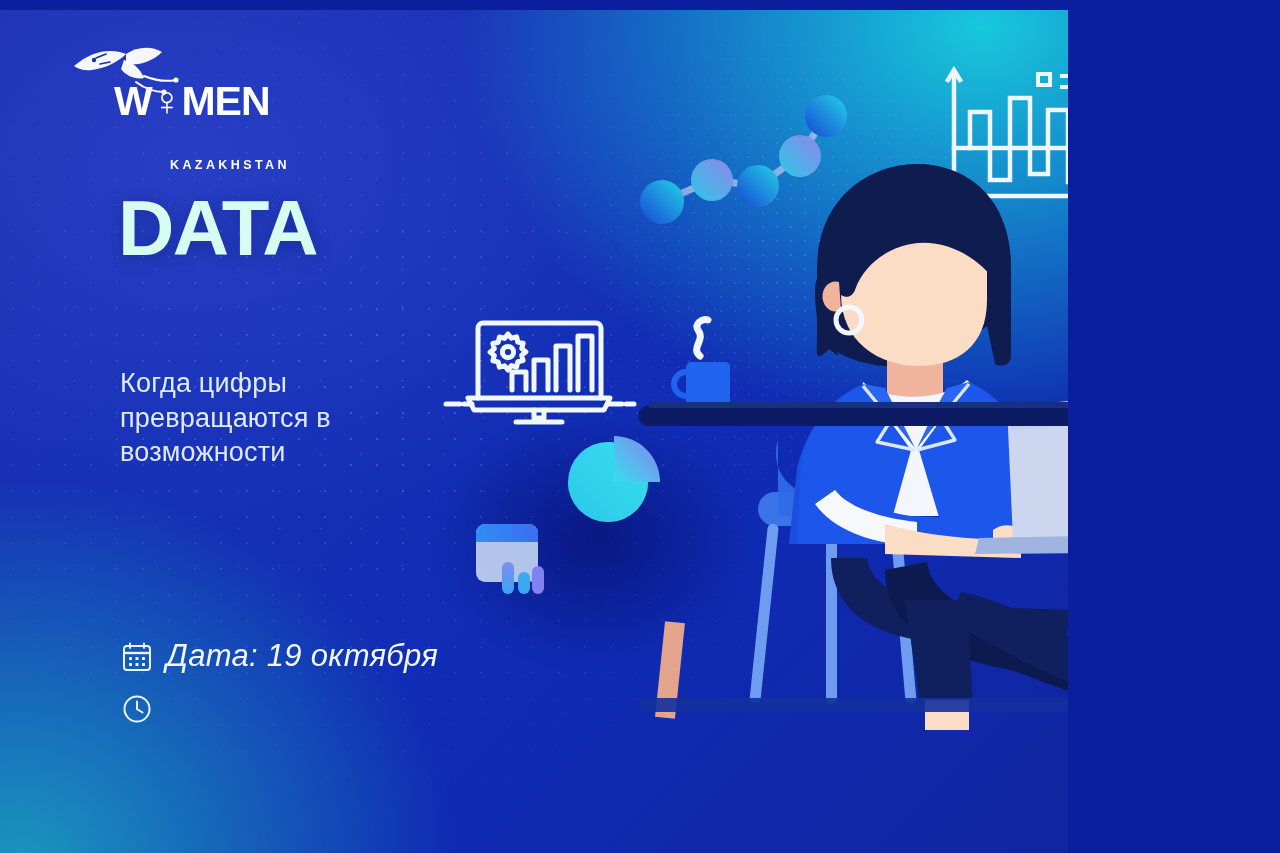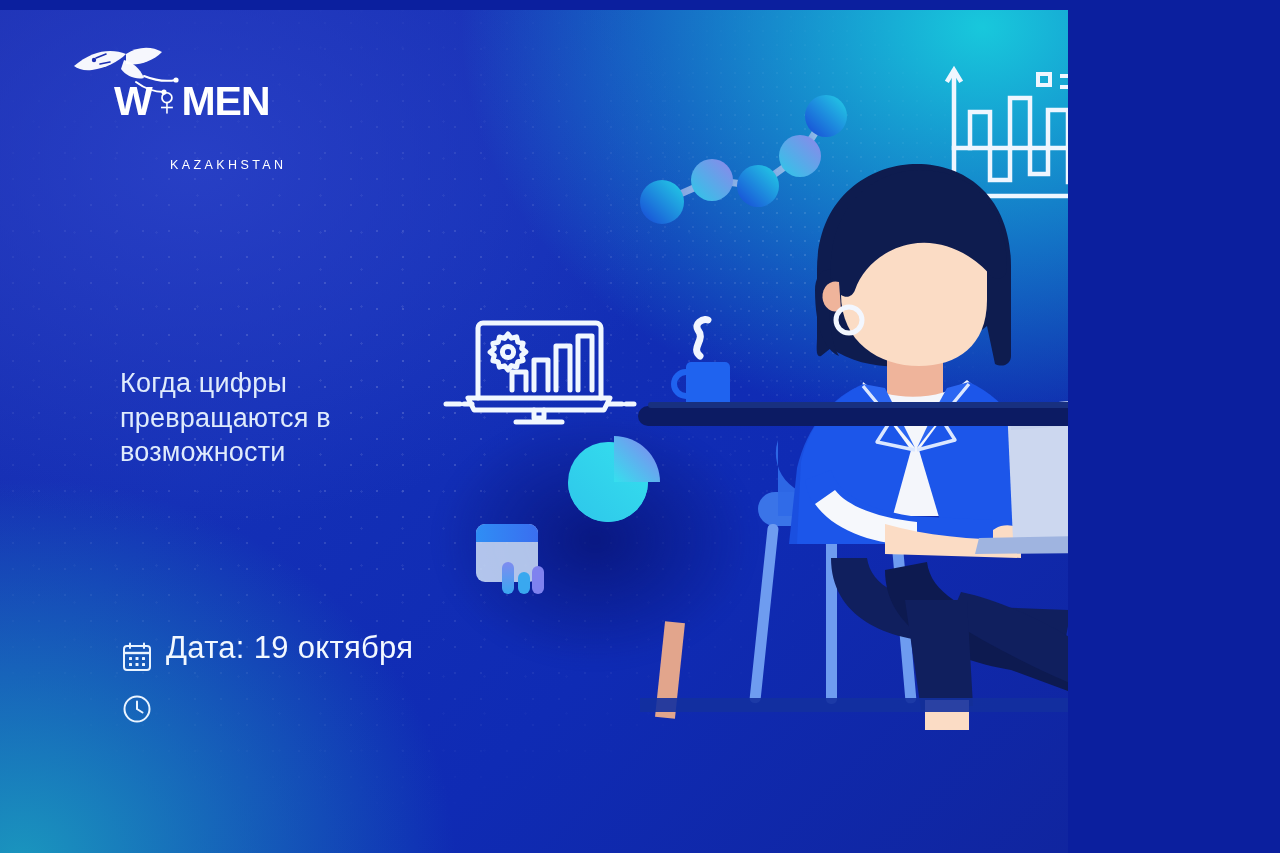--- a/index.html
+++ b/index.html
@@ -53,42 +53,42 @@
   .logo .wordmark {
     position:absolute; left:48px; top:48px;
     color:#ffffff; font-weight:800; letter-spacing:-1px;
     font-size:40px; line-height:34px;
   }
   .logo .wm1 { display:block; font-size:41px; }
   .logo .wm2 { display:block; font-size:47px; margin-top:-4px; }
   .logo .reg { font-size:11px; vertical-align:super; font-weight:600; }
   .logo .country {
     position:absolute; left:80px; top:122px;
-    color:#ffffff; font-size:12.5px; letter-spacing:3.4px; font-weight:400;padding-left:24px;
+    color:#ffffff; font-size:12.5px; letter-spacing:3.4px; font-weight:700;padding-left:24px;
   }
 
   
   .headline {
     position:absolute; left:118px; top:182px; width:600px;
     color:#d8fbf2;
     font-weight:800; font-size:78px; line-height:.94;
     letter-spacing:-1.5px;
     text-shadow:0 2px 18px rgba(0,20,80,.35);
   }
   .headline .l2 { display:block; }
 
   .subtitle {
     position:absolute; left:120px; top:356px; width:300px;
     color:#e8f3ff; font-size:27px; line-height:1.28; font-weight:400;
     letter-spacing:.2px; opacity:.96;
   }
 
   
   .details { position:absolute; left:122px; top:620px; }
-  .drow { display:flex; height:52px; }
+  .drow { display:flex; align-items:center; height:52px;font-style:italic; }
   .drow .ic { width:44px; flex:0 0 44px; display:flex; align-items:center; }
   .drow .tx {
     color:#f2f8ff; font-size:31px; font-weight:400; letter-spacing:.3px;
     white-space:nowrap;
   }
   .drow.loc .tx { font-size:30px; }
 
   
   .abs { position:absolute; }
 </style>
@@ -115,20 +115,21 @@
         <path d="M30 22 L40 18 M34 28 L44 26" stroke="#1b2eb0" stroke-width="1.6"></path>
       </g>
     </svg>
     <div class="wordmark">
       <span class="wm1">W♀MEN</span>
     </div>
     <div class="country">KAZAKHSTAN</div>
   </div>
 
   <div class="headline">
+    <span class="l2">DATA</span>
   </div>
 
   <div class="subtitle">Когда цифры превращаются в возможности</div>
 
   <div class="details">
 
     <div class="drow">
       <span class="ic">
         <svg width="30" height="31" viewBox="0 0 30 31">
           <g fill="none" stroke="#eaf4ff" stroke-width="2">

